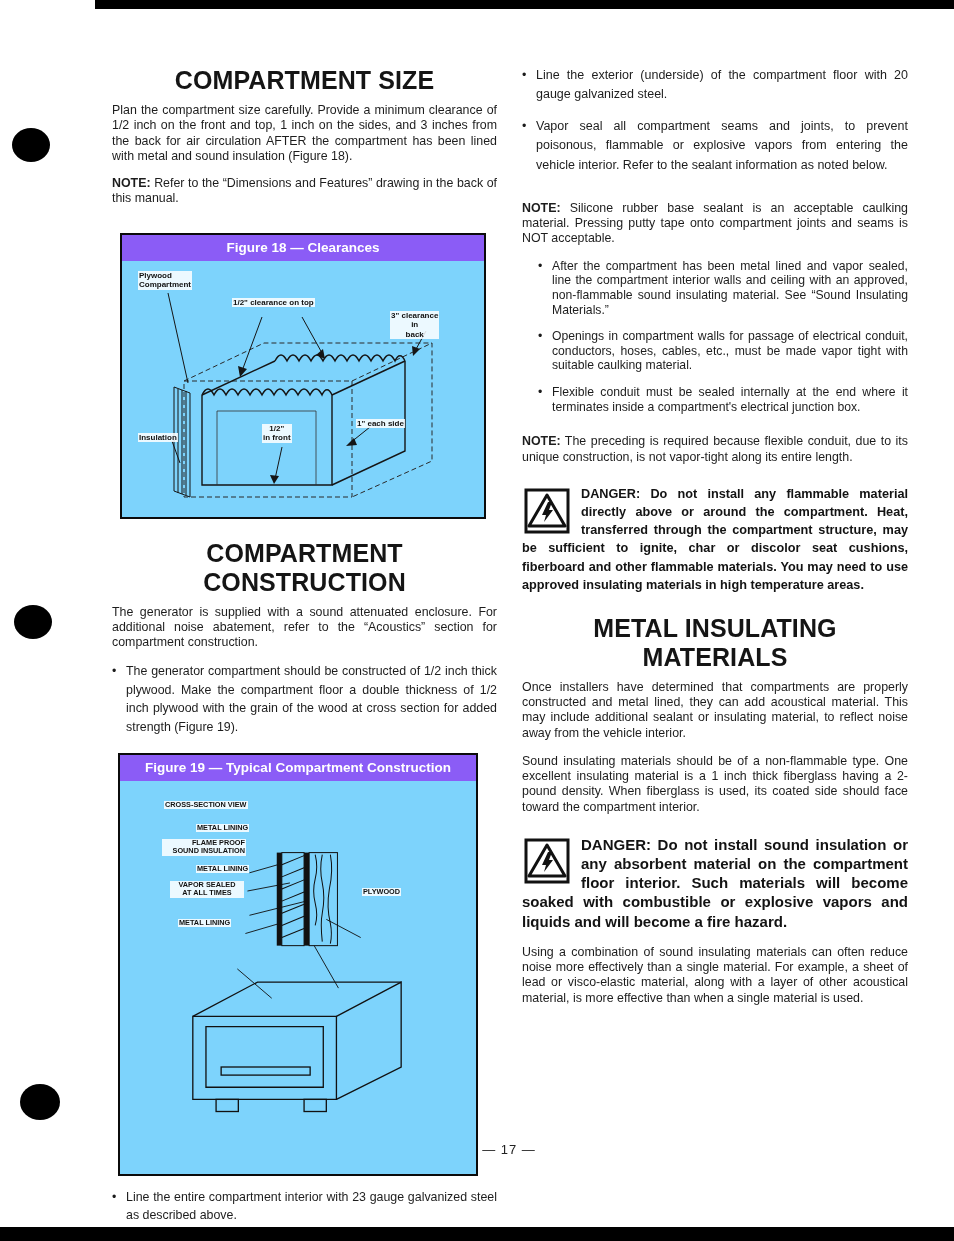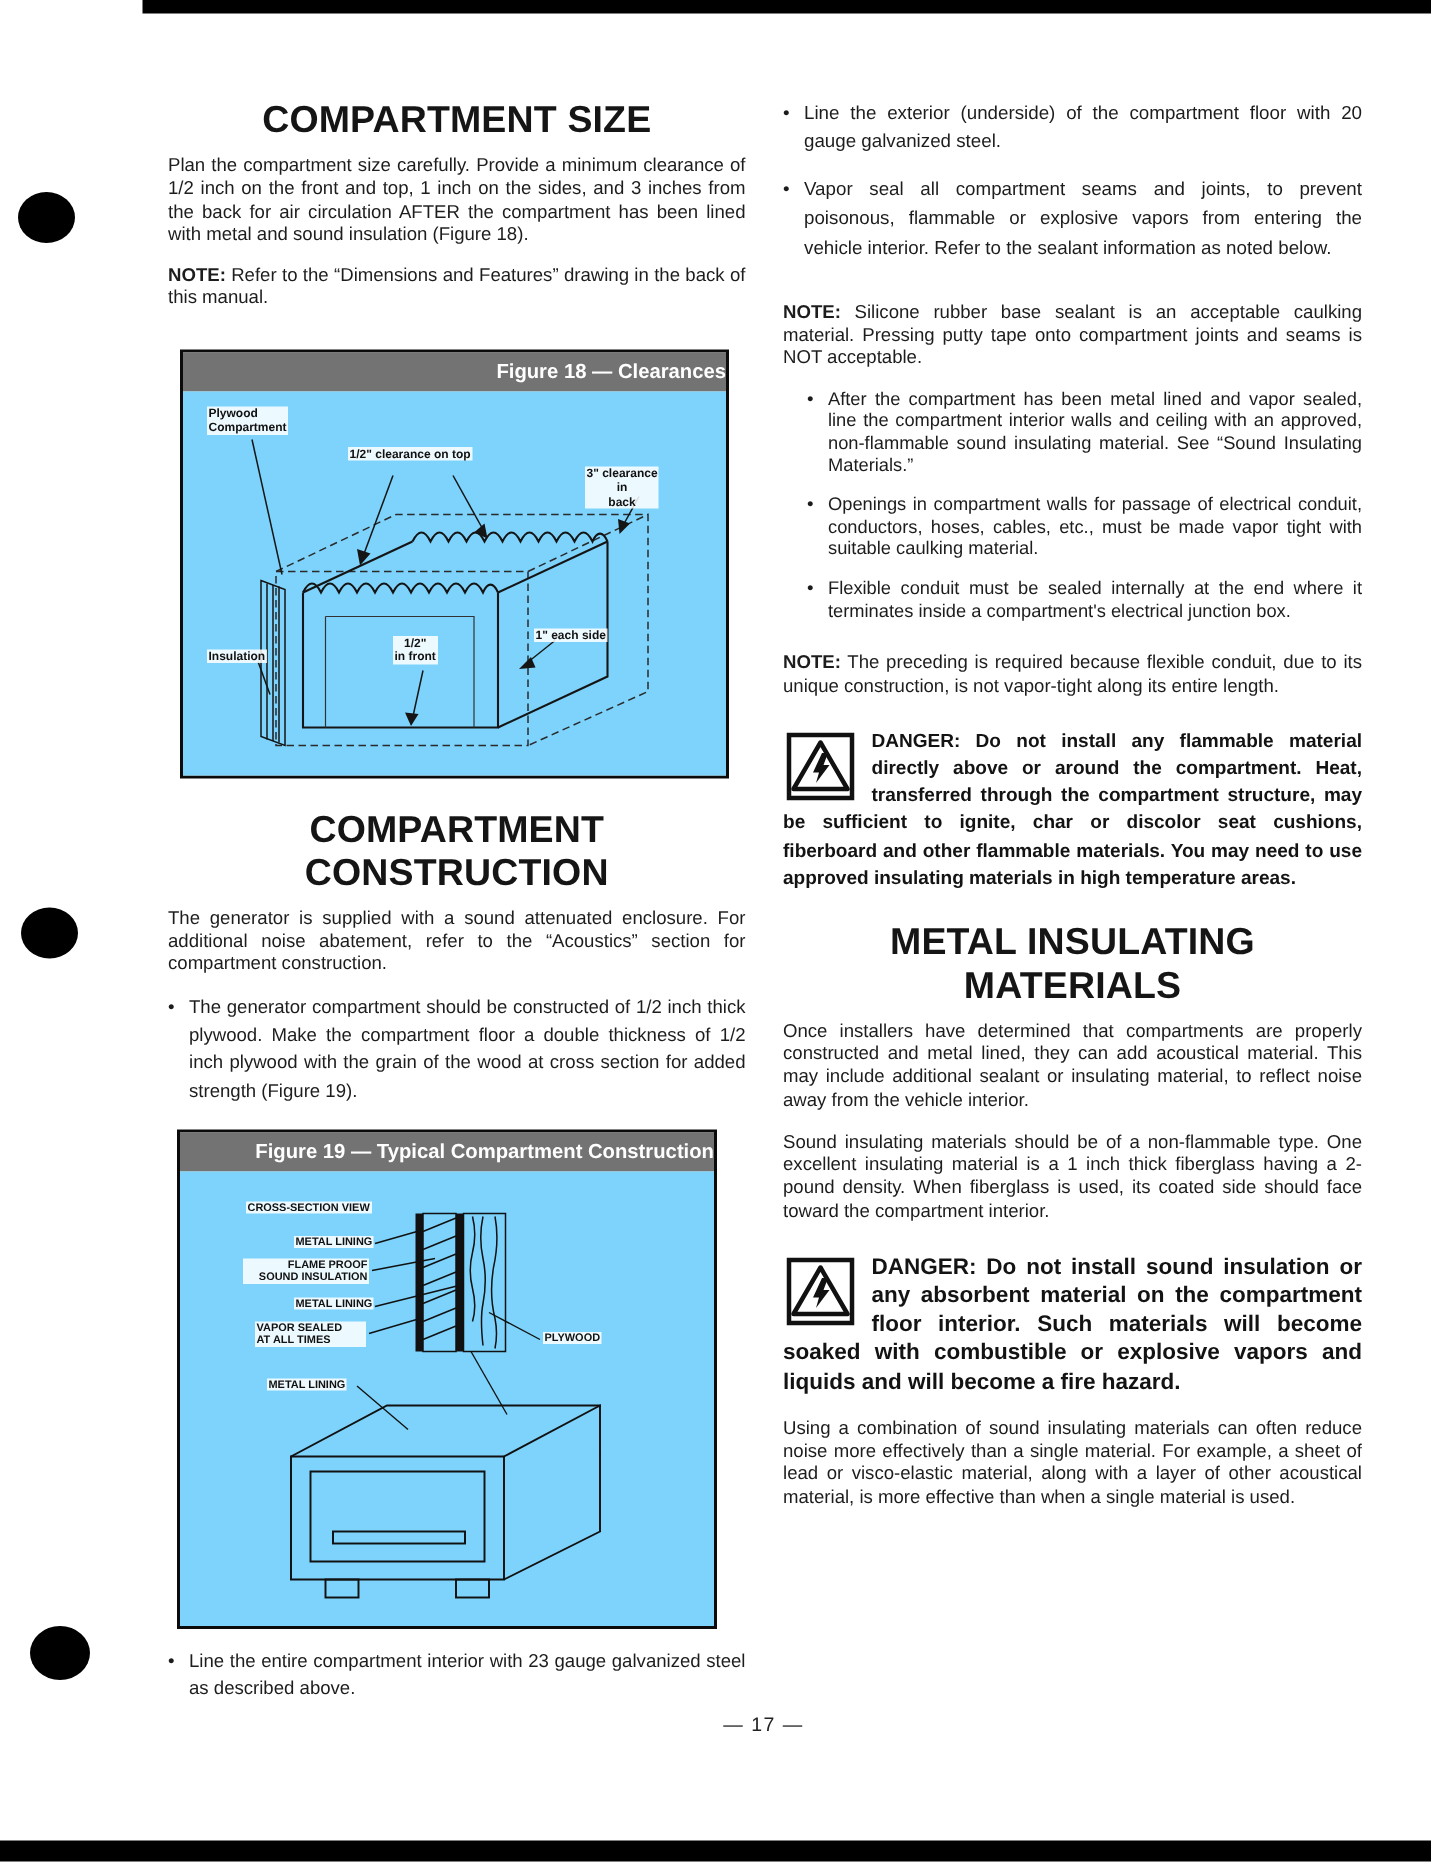--- a/index.html
+++ b/index.html
@@ -31,24 +31,24 @@
   .bullet .body{flex:1}
   .bullet.loose .body,.bullet.loose .dot{line-height:1.55;font-size:12.5px}
   .bullet.loose2 .body,.bullet.loose2 .dot{line-height:1.5}
   .bullet.indent{padding-left:16px}
   .bullet.indent .body{font-size:12.2px;line-height:1.2}
 
   
   .figbox{border:2px solid #0b0b0b;background:#fff}
   .fig18{margin:26px 0 0 8px;width:362px}
   .fig19{margin:16px 0 0 6px;width:356px}
-  .figtitle{display:block;background:#737373;color:#fff;font-weight:700;font-size:13.5px;text-align:right;padding:5px 0 6px}
+  .figtitle{display:block;background:#8b5cf6;color:#fff;font-weight:700;font-size:13.5px;text-align:center;padding:5px 0 6px}
   .figbody{position:relative;background:#7dd3fc}
   .fig18 .figbody{height:256px}
-  .fig19 .figbody{height:303px}
+  .fig19 .figbody{height:393px}
   .figsvg{position:absolute;left:0;top:0;width:100%;height:100%}
   .figlabel{position:absolute;font-size:8px;font-weight:700;line-height:1.2;white-space:pre-line;color:#111;background:rgba(255,255,255,.85);padding:0 1px}
   .figlabel.tiny{font-size:7.3px}
 
   
   .danger{margin-top:20px;overflow:hidden}
   .danger .dicon{float:left;width:46px;height:46px;margin:3px 11px 4px 2px}
   .danger .body{font-weight:700;color:#131313}
   .danger-a .body{font-size:12.7px;line-height:1.43}
   .danger-b .body{font-size:15px;line-height:1.28}
@@ -185,21 +185,21 @@
             <rect x="100" y="240" width="88" height="8"></rect>
             <rect x="95" y="272" width="22" height="12"></rect>
             <rect x="182" y="272" width="22" height="12"></rect>
           </g>
         </svg>
         <div class="figlabel tiny" style="left:44px;top:20px">CROSS-SECTION VIEW</div>
         <div class="figlabel tiny" style="left:76px;top:43px">METAL LINING</div>
         <div class="figlabel tiny" style="left:42px;top:58px;width:82px;text-align:right">FLAME PROOF
 SOUND INSULATION</div>
         <div class="figlabel tiny" style="left:76px;top:84px">METAL LINING</div>
-        <div class="figlabel tiny" style="left:50px;top:100px;width:72px;text-align:left">VAPOR SEALED
+        <div class="figlabel tiny" style="left:50px;top:100px;width:72px;text-align:center">VAPOR SEALED
 AT ALL TIMES</div>
         <div class="figlabel tiny" style="left:242px;top:107px">PLYWOOD</div>
         <div class="figlabel tiny" style="left:58px;top:138px">METAL LINING</div>
       </div>
     </figure>
 
     <div class="bullet loose2 mt20">
       <span class="dot">•</span>
       <p class="body">Line the entire compartment interior with 23 gauge galvanized steel as described above.</p>
     </div>

